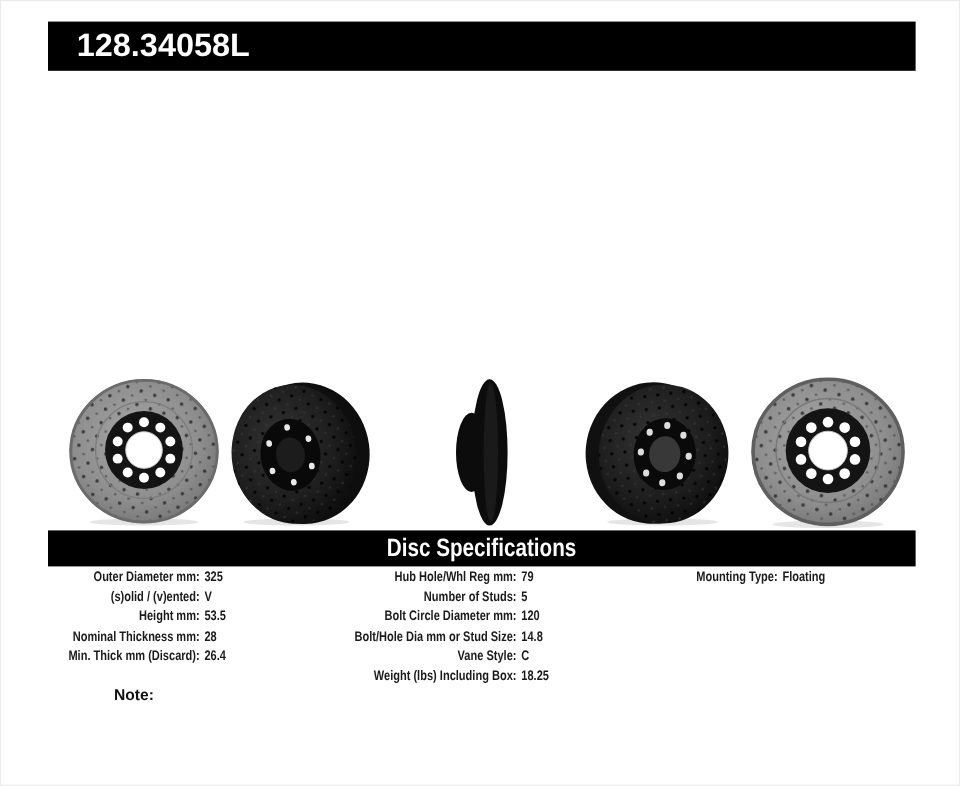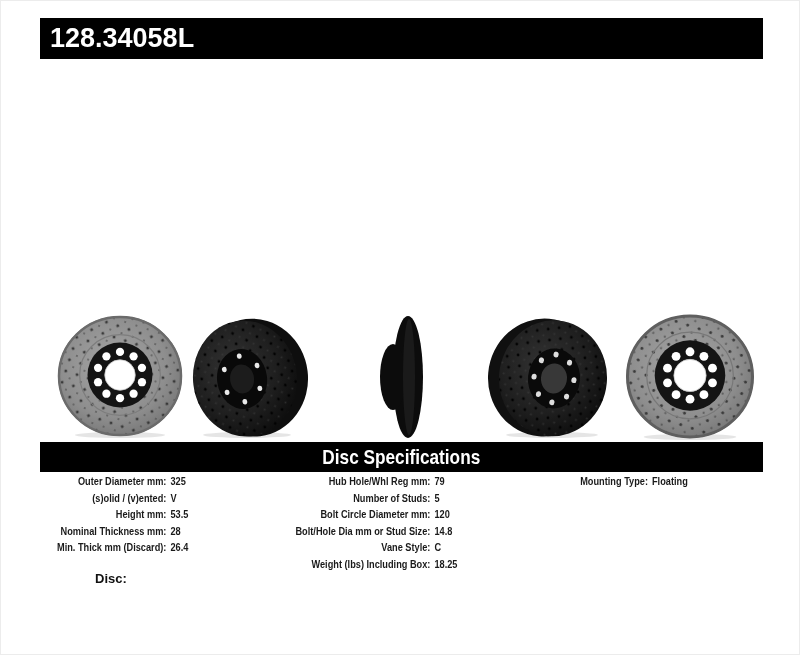--- a/index.html
+++ b/index.html
@@ -7,21 +7,21 @@
     width:800px;height:655px;position:relative;background:#ffffff;
     font-family:"Liberation Sans",sans-serif;overflow:hidden;
     box-shadow:inset 0 0 0 1px #ececec;
   }
   .bar{
     position:absolute;left:40px;width:723px;background:#000;color:#fff;
     display:flex;align-items:center;box-sizing:border-box;
   }
   .header-bar{
     top:18px;height:41px;justify-content:space-between;
-    padding:0 16px 0 10px;font-size:27px;font-weight:bold;
+    padding:0 16px 0 24px;font-size:27px;font-weight:bold;
   }
   .spec-bar{
     top:442px;height:30px;justify-content:center;
     font-size:21px;font-weight:bold;
   }
   .squeeze{display:inline-block;transform:scaleX(0.82);transform-origin:center;white-space:nowrap;}
   .disc{position:absolute;}
   .spec-col{
     position:absolute;top:473px;font-size:11.5px;font-weight:bold;color:#1a1a1a;
     transform:scaleX(0.8);transform-origin:top left;
@@ -201,13 +201,13 @@
   </div>
 </div>
 
 <div class="spec-col col3">
   <div class="spec-row">
     <span class="lbl">Mounting Type:</span>
     <span class="val">Floating</span>
   </div>
 </div>
 
-<div class="note">Disc:</div>
+<div class="note">Note:</div>
 
 </body></html>

